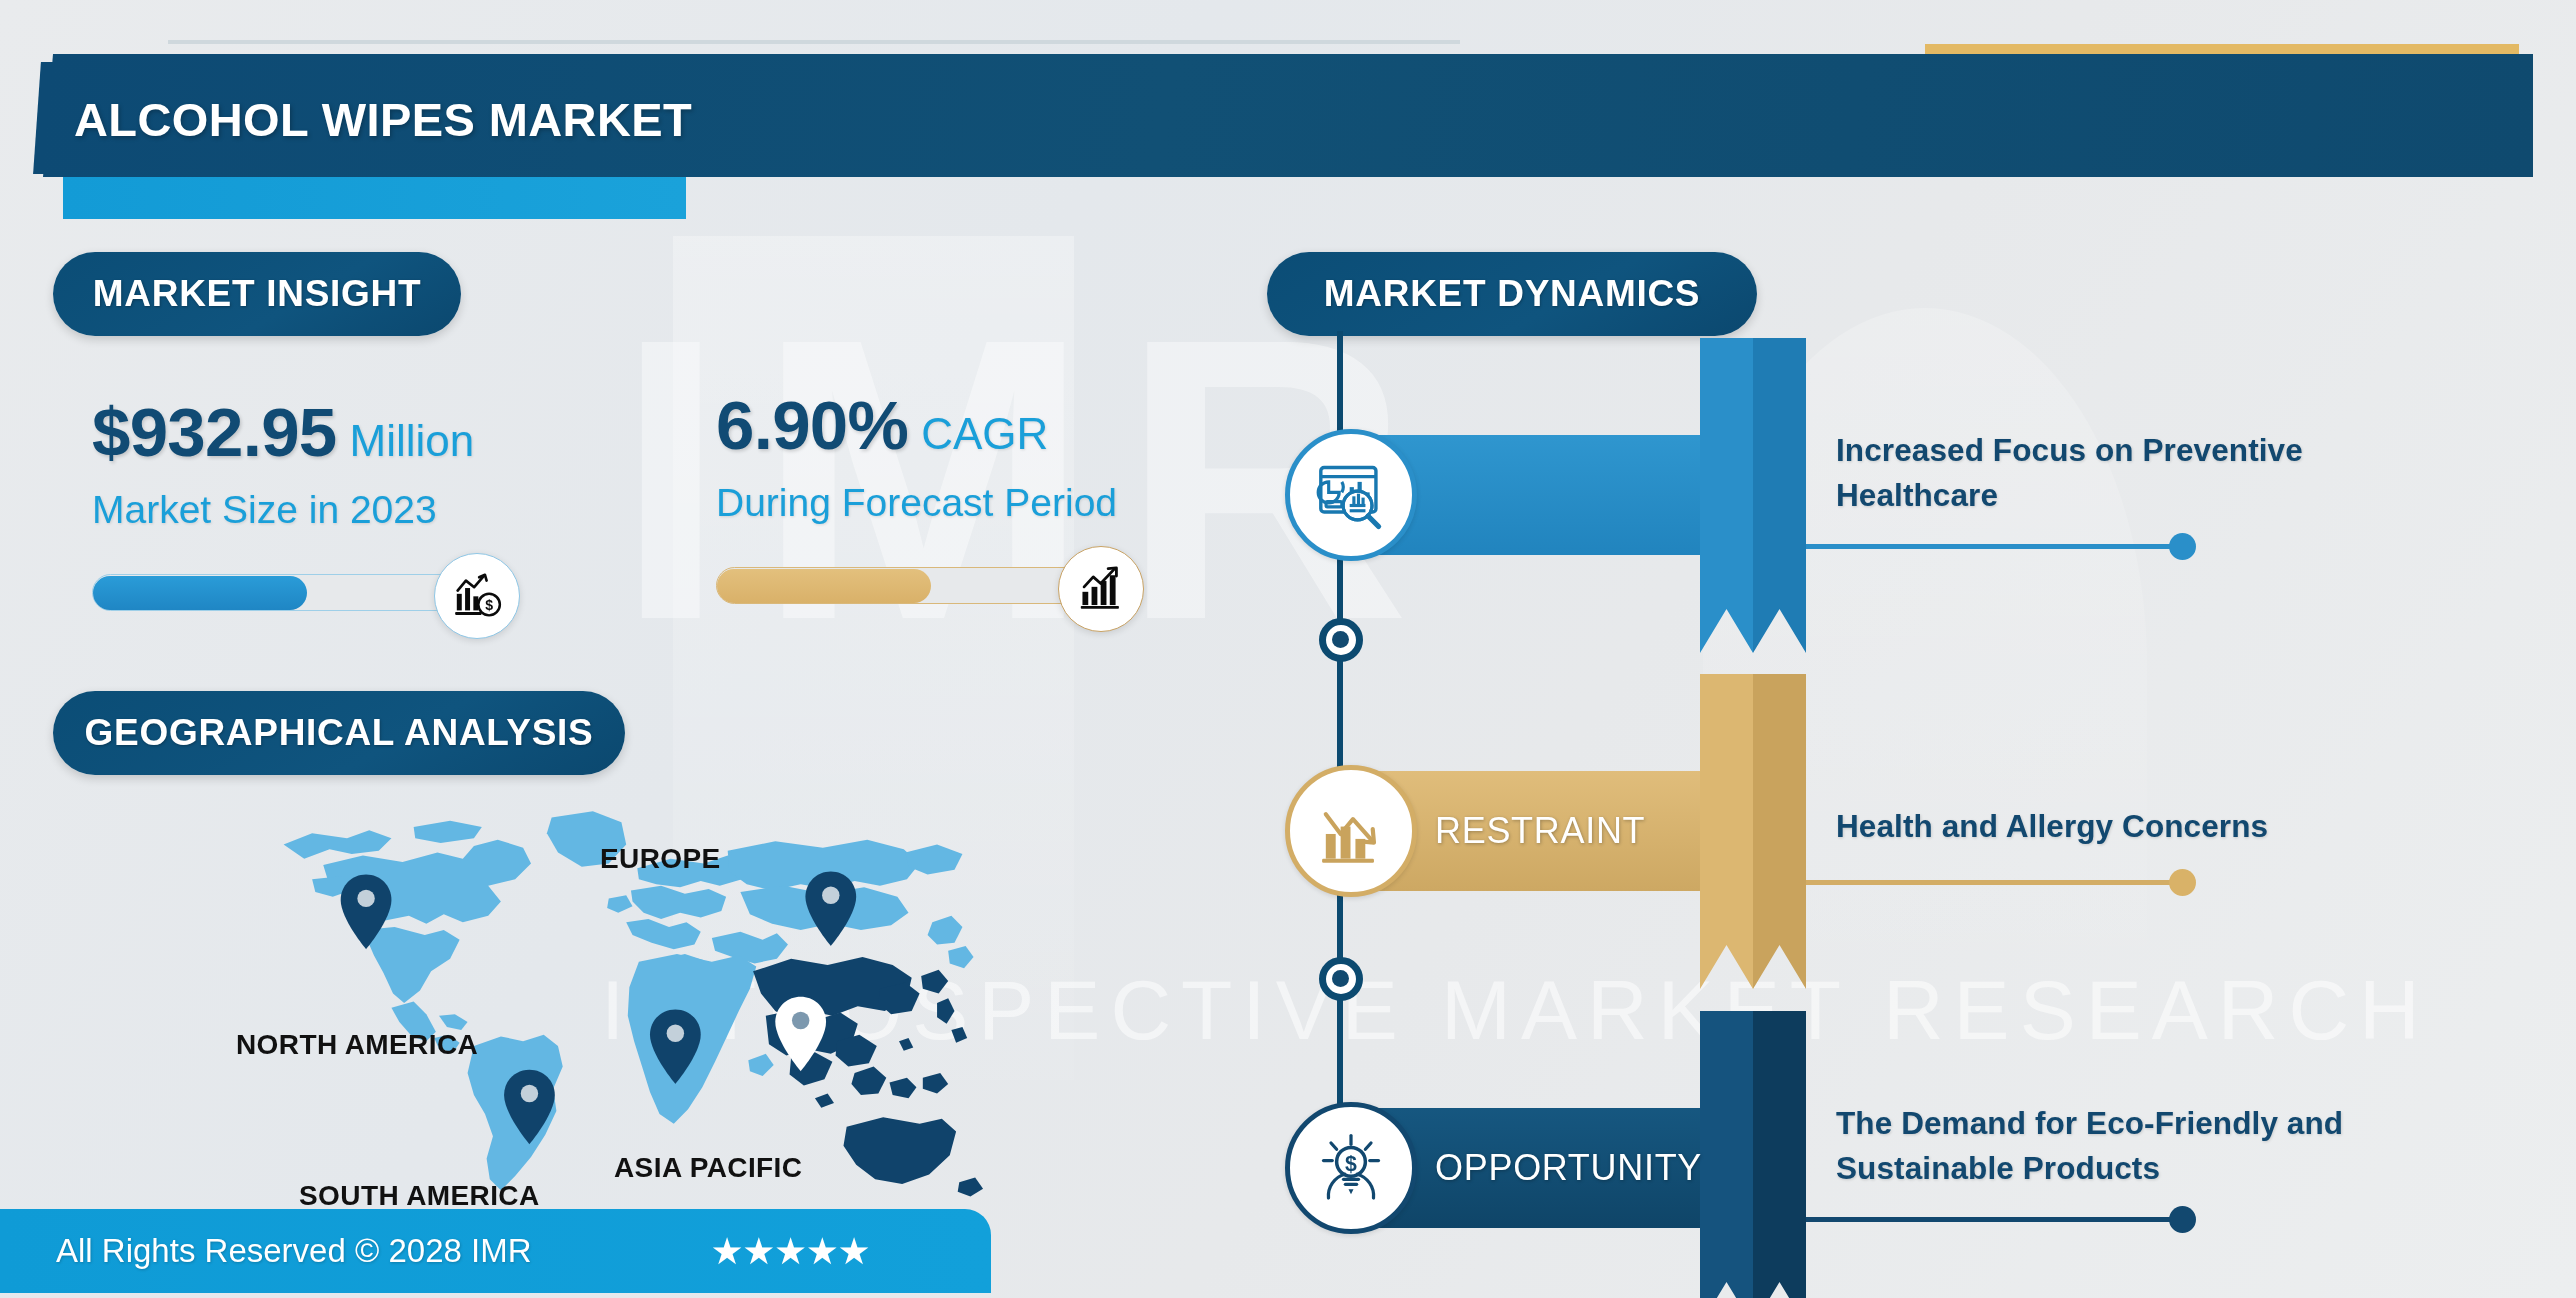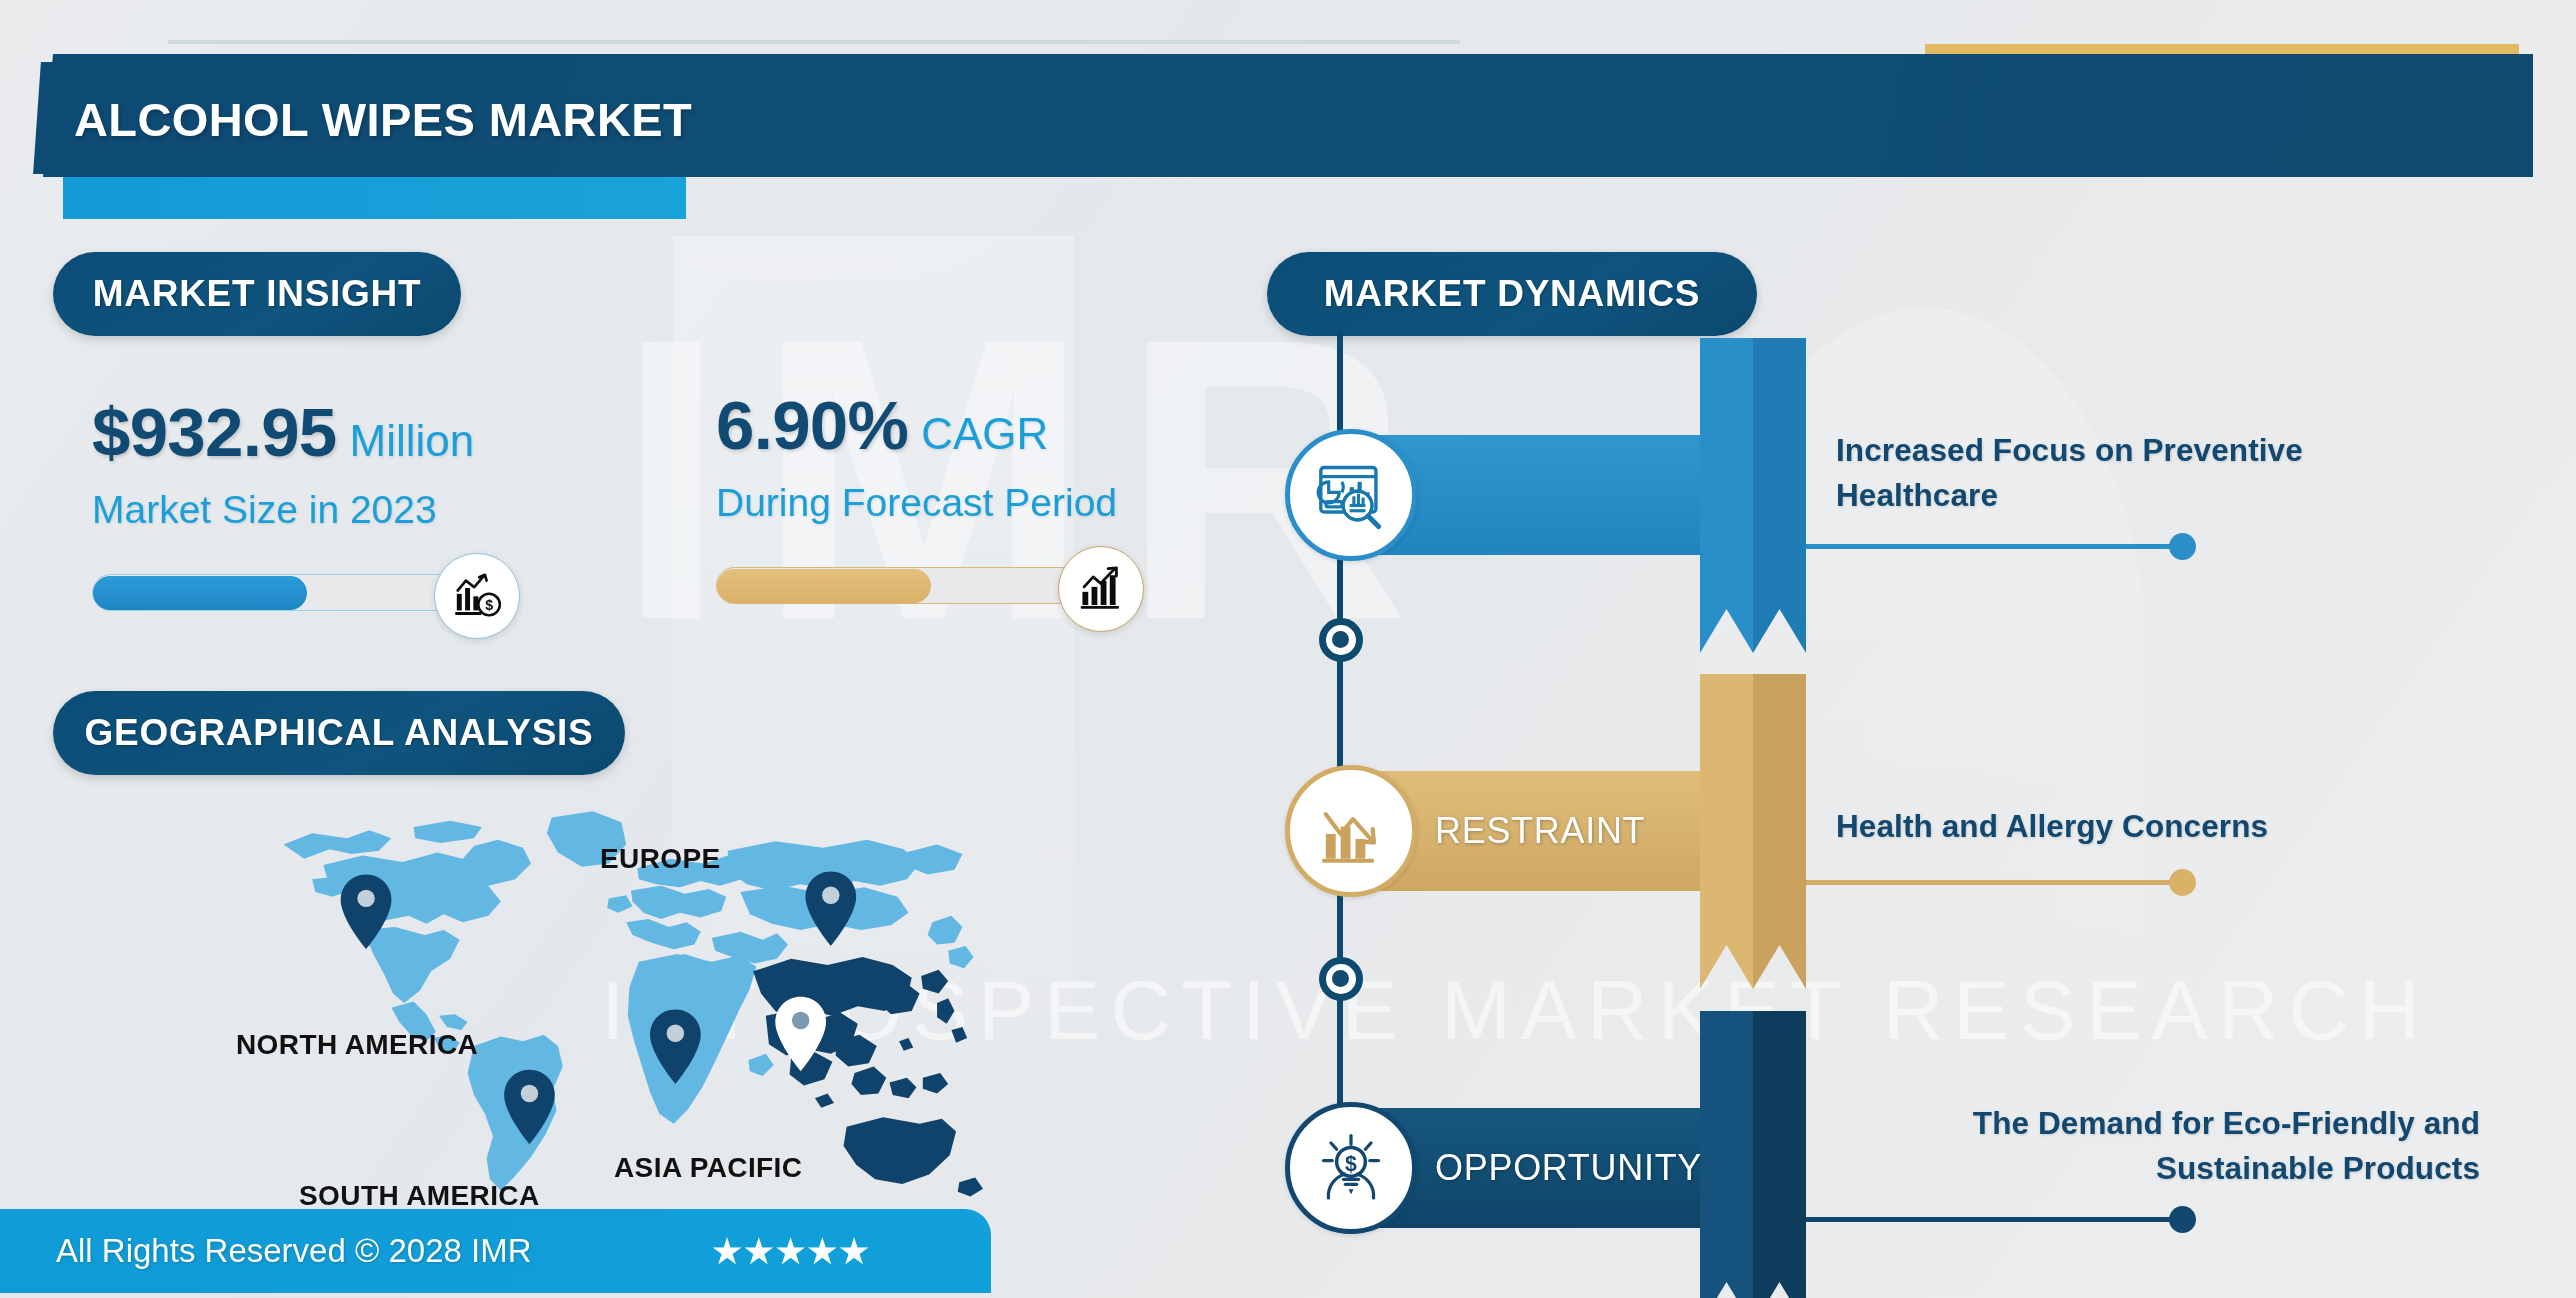--- a/index.html
+++ b/index.html
@@ -489,21 +489,21 @@
         <g fill="none" stroke="#12486f" stroke-width="2.6" stroke-linecap="round">
           <line x1="26" y1="41" x2="38" y2="41"></line>
           <line x1="27.5" y1="45" x2="36.5" y2="45"></line>
         </g>
         <path d="M30,49 L34,49 L32,53 Z" fill="#12486f"></path>
         <path d="M14,56 a18,18 0 0,1 13,-19" fill="none" stroke="#12486f" stroke-width="2.6" stroke-linecap="round"></path>
         <path d="M50,56 a18,18 0 0,0 -13,-19" fill="none" stroke="#12486f" stroke-width="2.6" stroke-linecap="round"></path>
       </svg>
     </div>
     <div class="dyn-label">OPPORTUNITY</div>
-    <div class="dyn-text" style="left:544px; top:-7.2px; width:644px;text-align:right;">
+    <div class="dyn-text" style="left:544px; top:-7.2px; width:644px;">
       <div>The Demand for Eco-Friendly and</div>
       <div>Sustainable Products</div>
     </div>
     <div class="dyn-rule" style="left:514px; top:109px; width:375px; background:#12486f;"></div>
     <div class="dyn-dot" style="left:877px; top:98px; background:#12486f;"></div>
   </div>
 
   <div id="footer">
     <div id="footer-text">All Rights Reserved © 2028 IMR</div>
     <div id="footer-stars">★★★★★</div>

